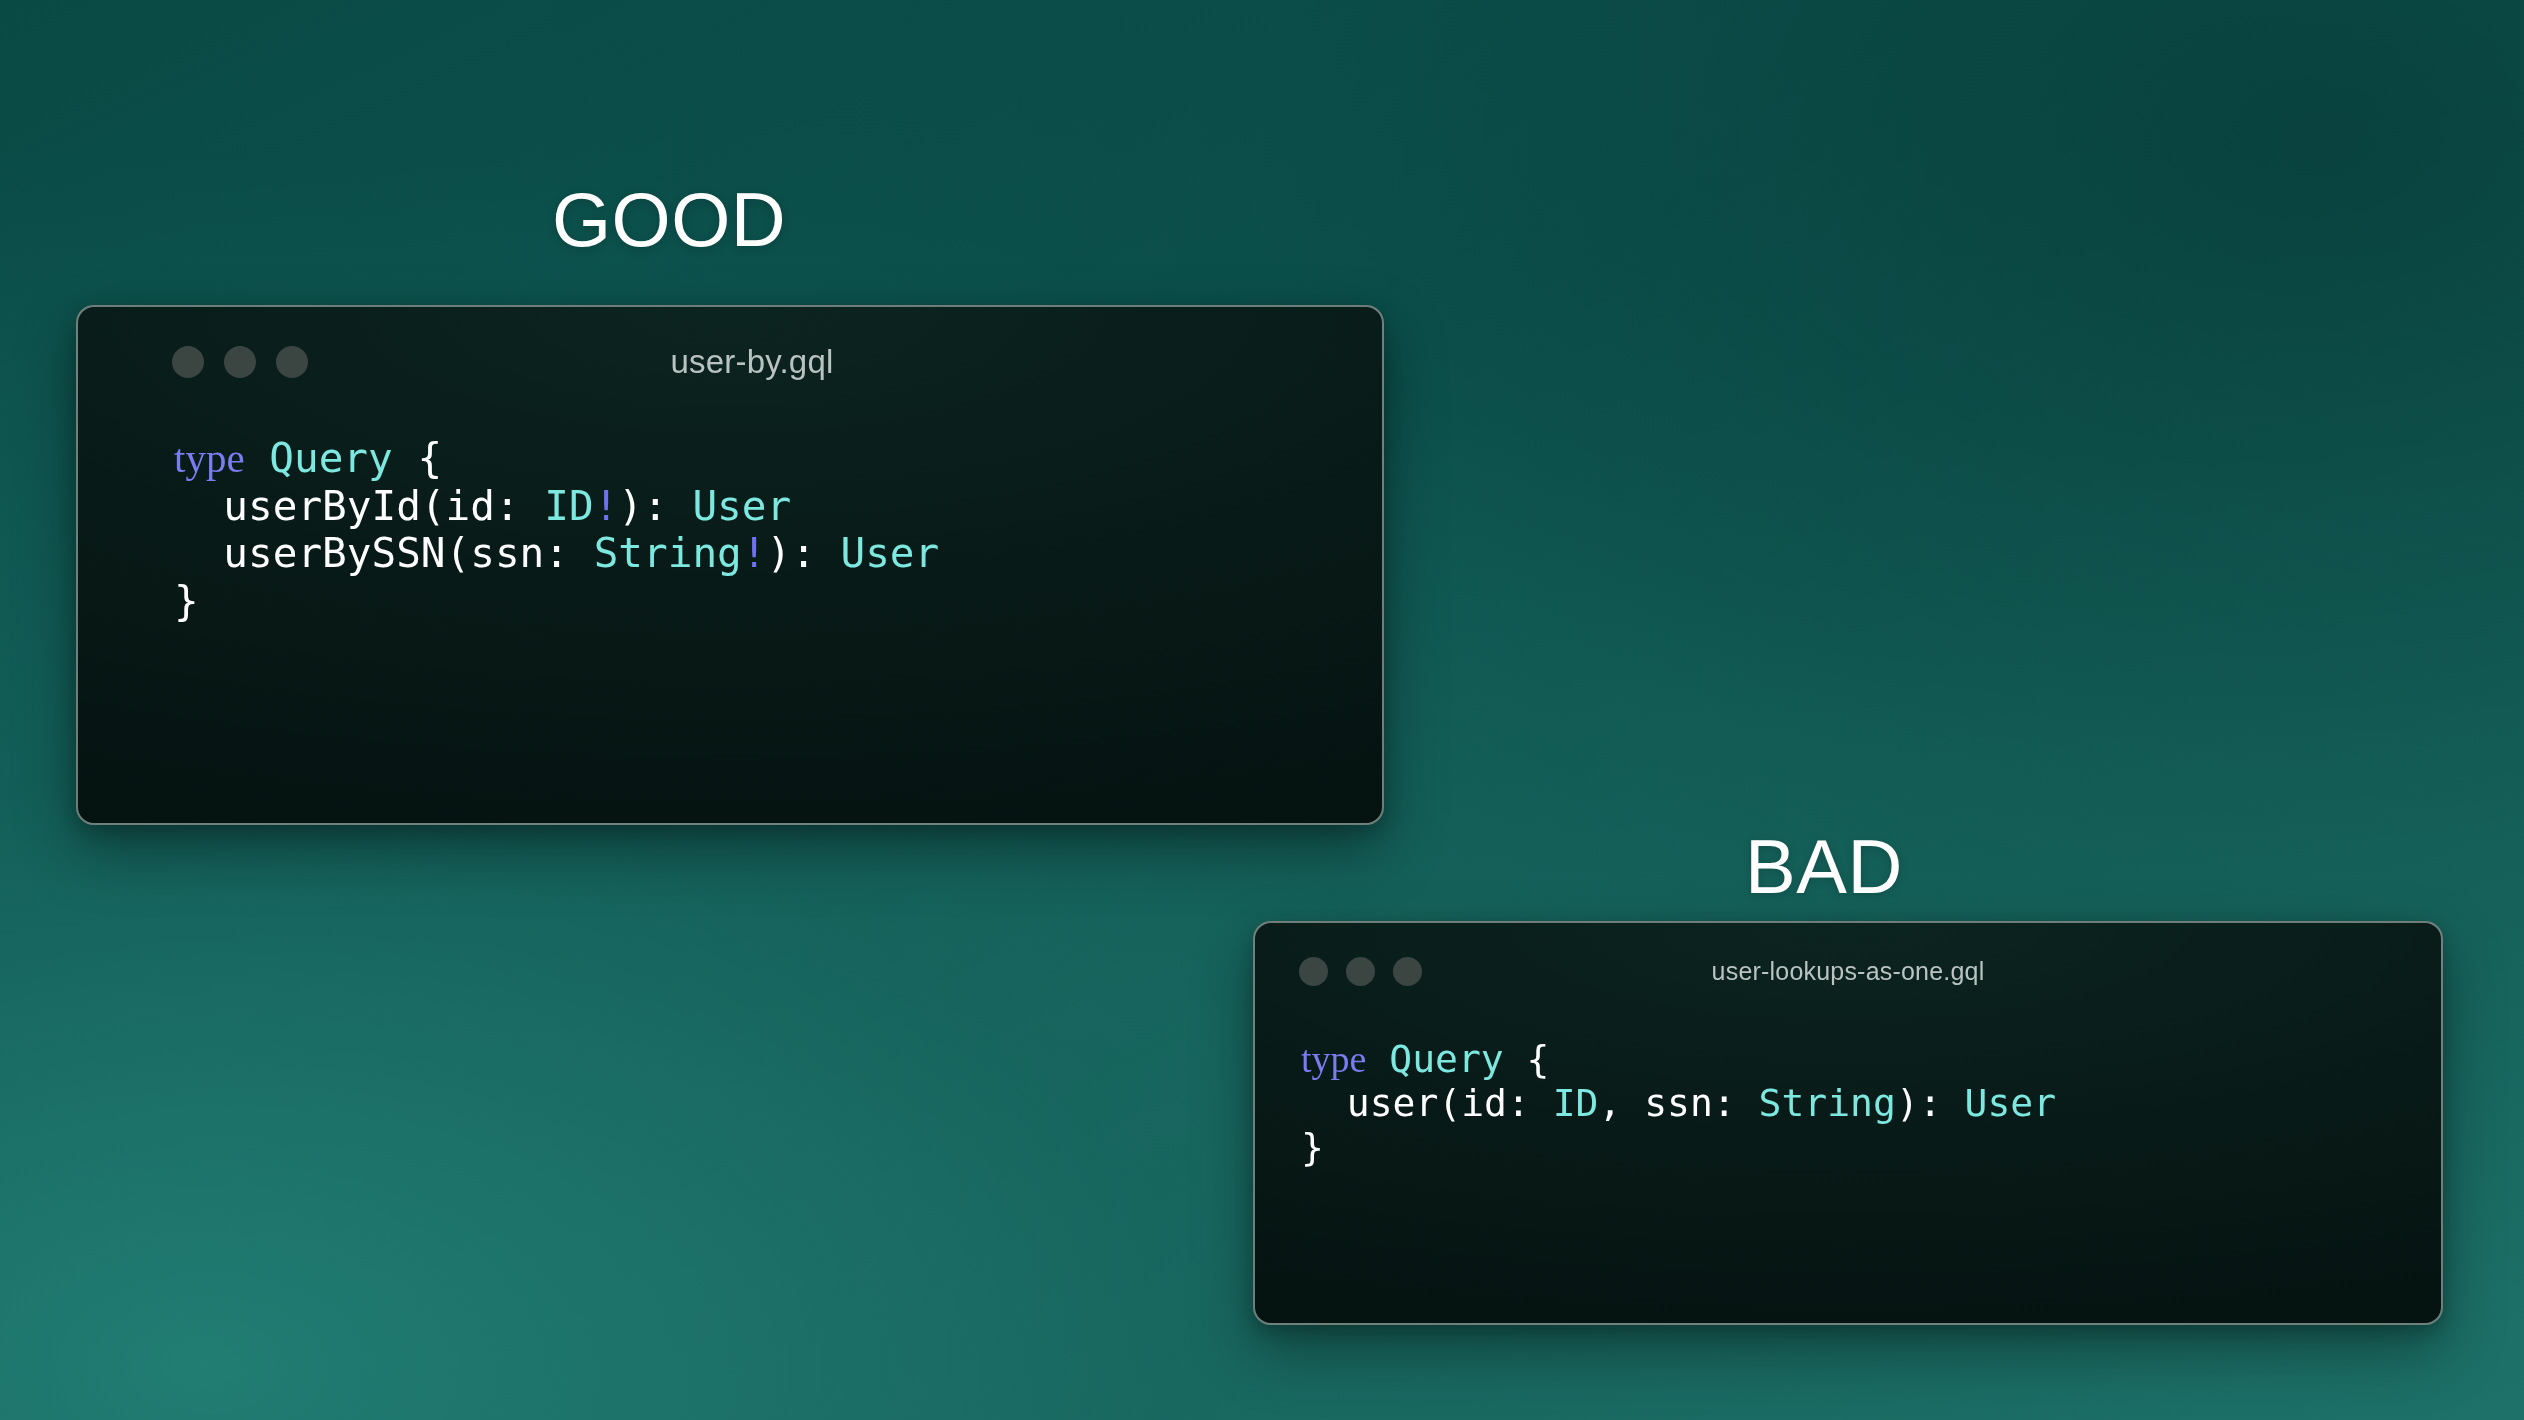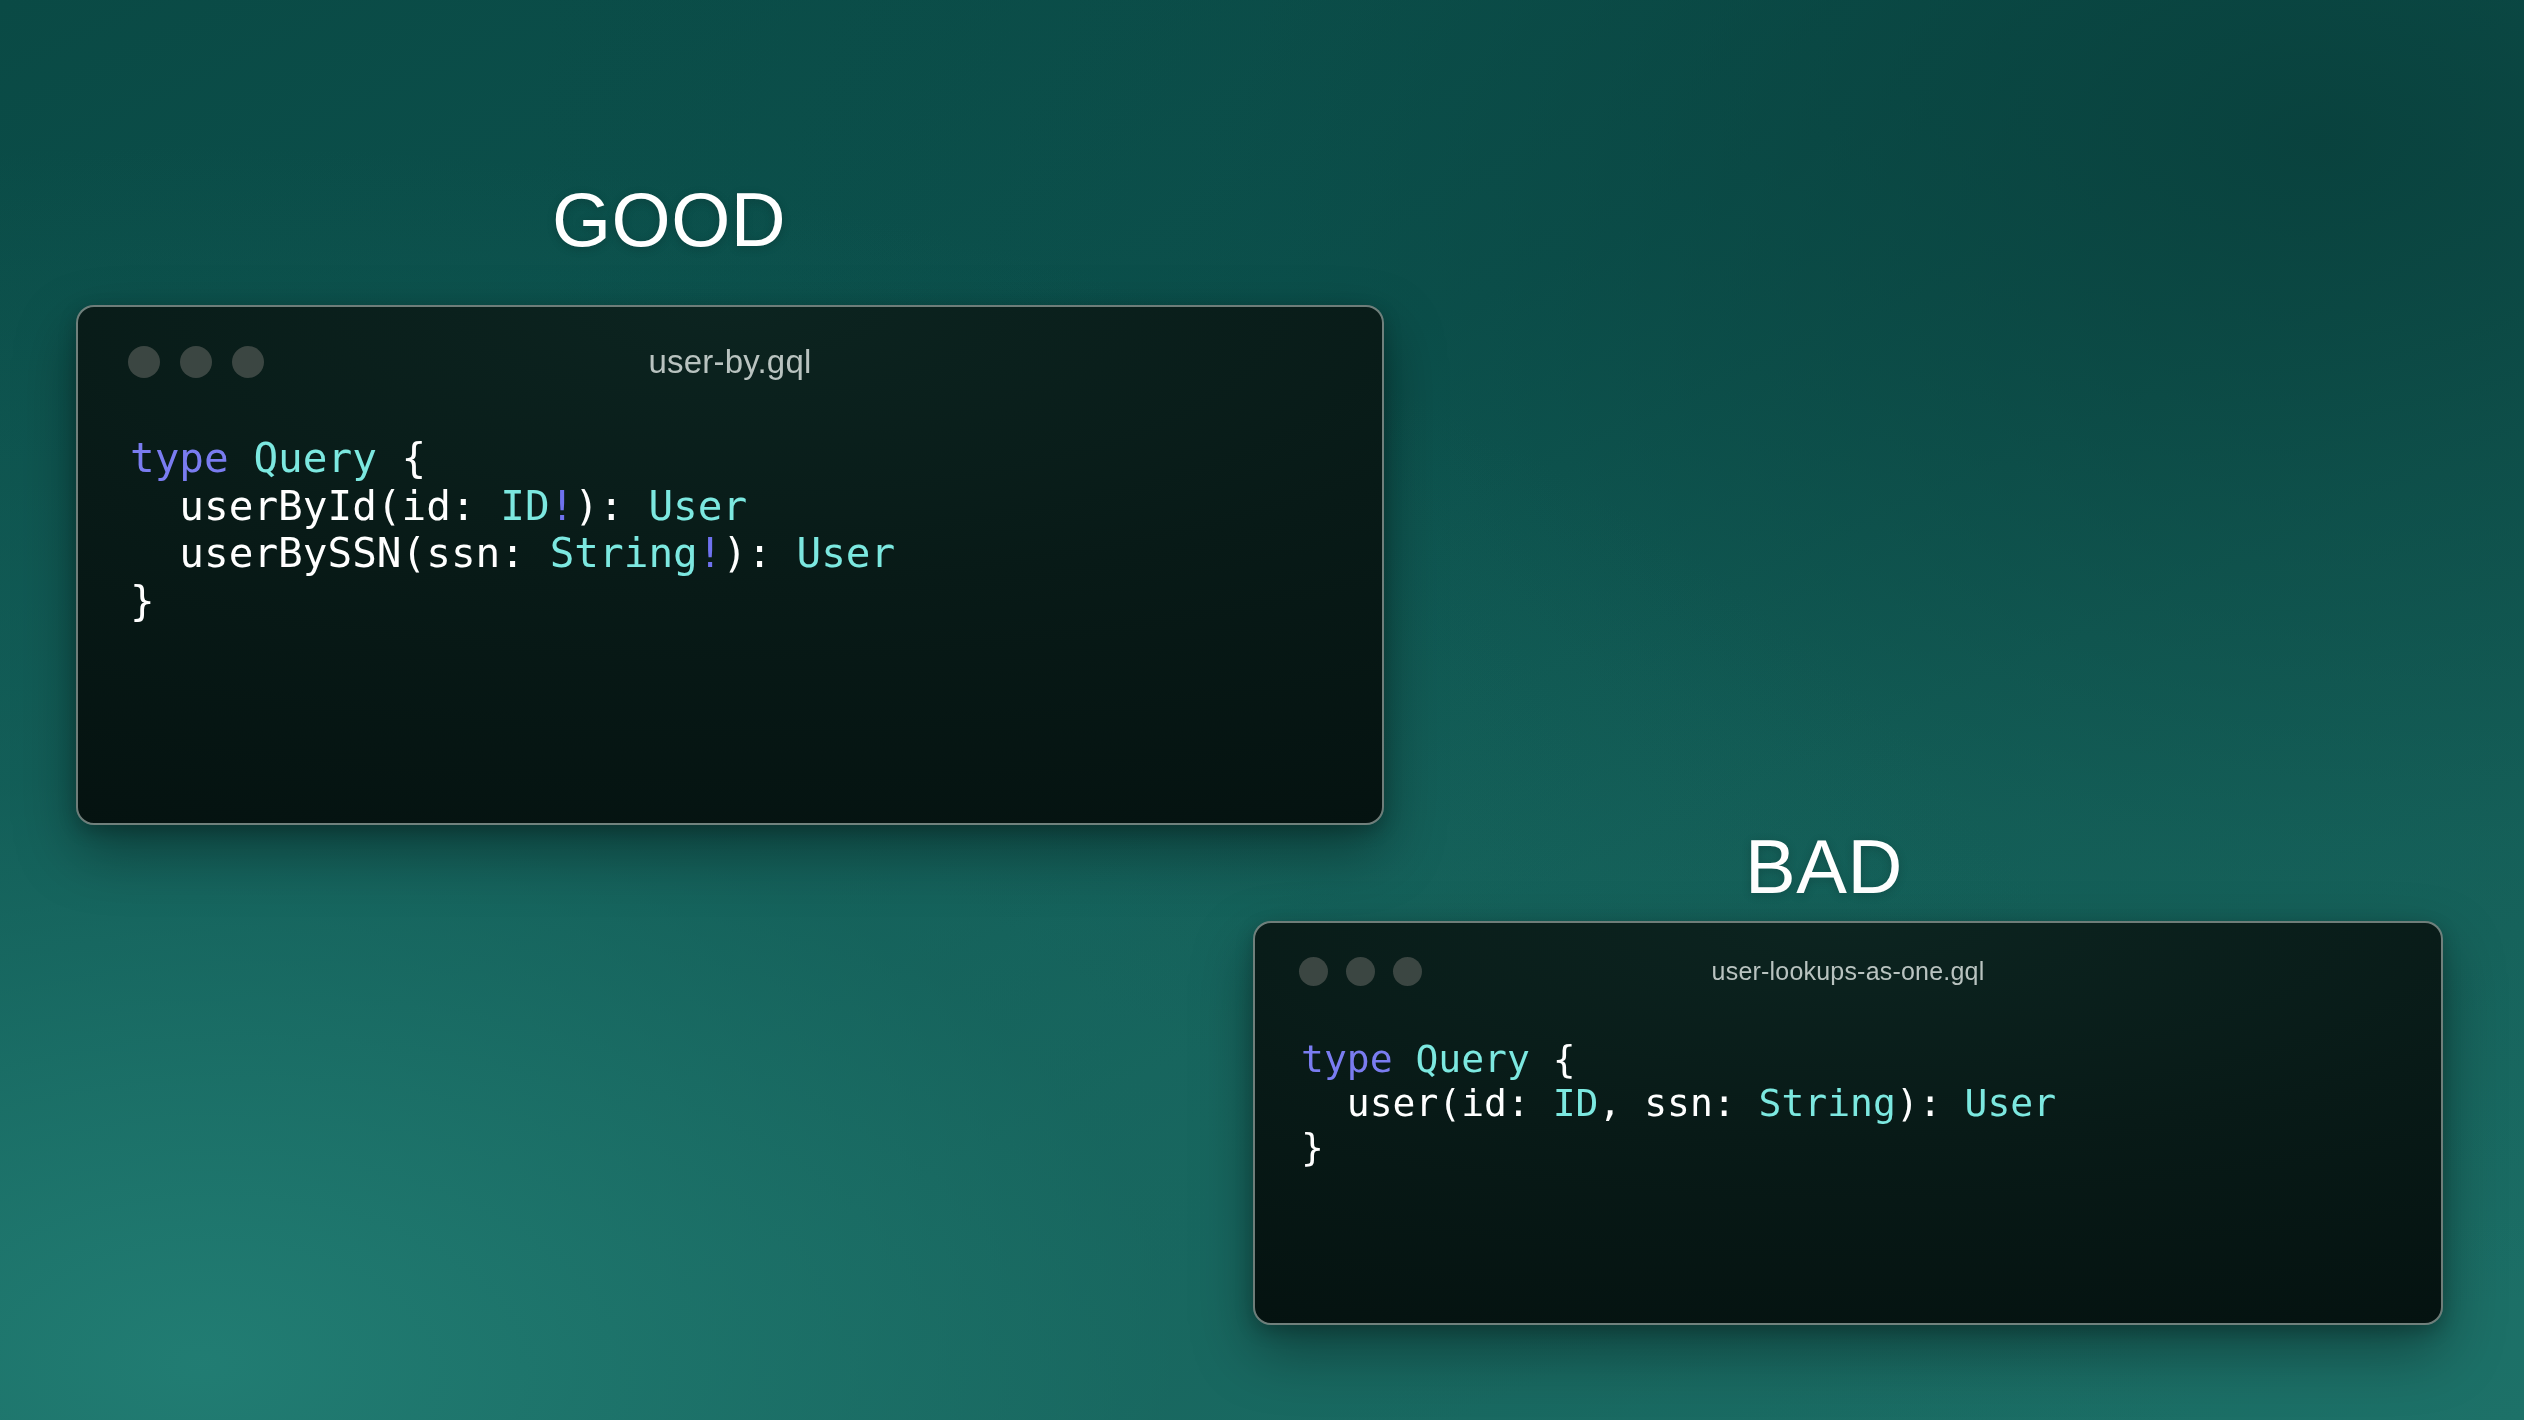--- a/index.html
+++ b/index.html
@@ -55,20 +55,21 @@
       0 26px 60px rgba(0, 0, 0, 0.36),
       0 6px 18px rgba(0, 0, 0, 0.22);
     overflow: hidden;
   }
 
   .window-good {
     left: 76px;
     top: 305px;
     width: 1308px;
     height: 520px;
+    padding-left: 44px;
   }
 
   .window-bad {
     left: 1253px;
     top: 921px;
     width: 1190px;
     height: 404px;
   }
 
   
@@ -120,21 +121,21 @@
     white-space: pre;
     color: #ffffff;
     letter-spacing: 0px;
   }
   .window-good .code-area { padding-left: 52px; font-size: 41px; }
   .window-bad .code-area  { padding-left: 46px; font-size: 38px; }
 
   .code-line { height: 1.16em; }
 
   
-  .tok-keyword { color: #7a7cf0; }
+  .tok-keyword { color: #7a7cf0; font-family: Liberation Serif, serif; }
   .tok-type    { color: #7ce8e0; }
   .tok-plain   { color: #ffffff; }
   .tok-bang    { color: #6f72ef; }
   .tok-punct   { color: #ffffff; }
 </style>
 </head>
 <body>
 
 <div id="stage">
 

